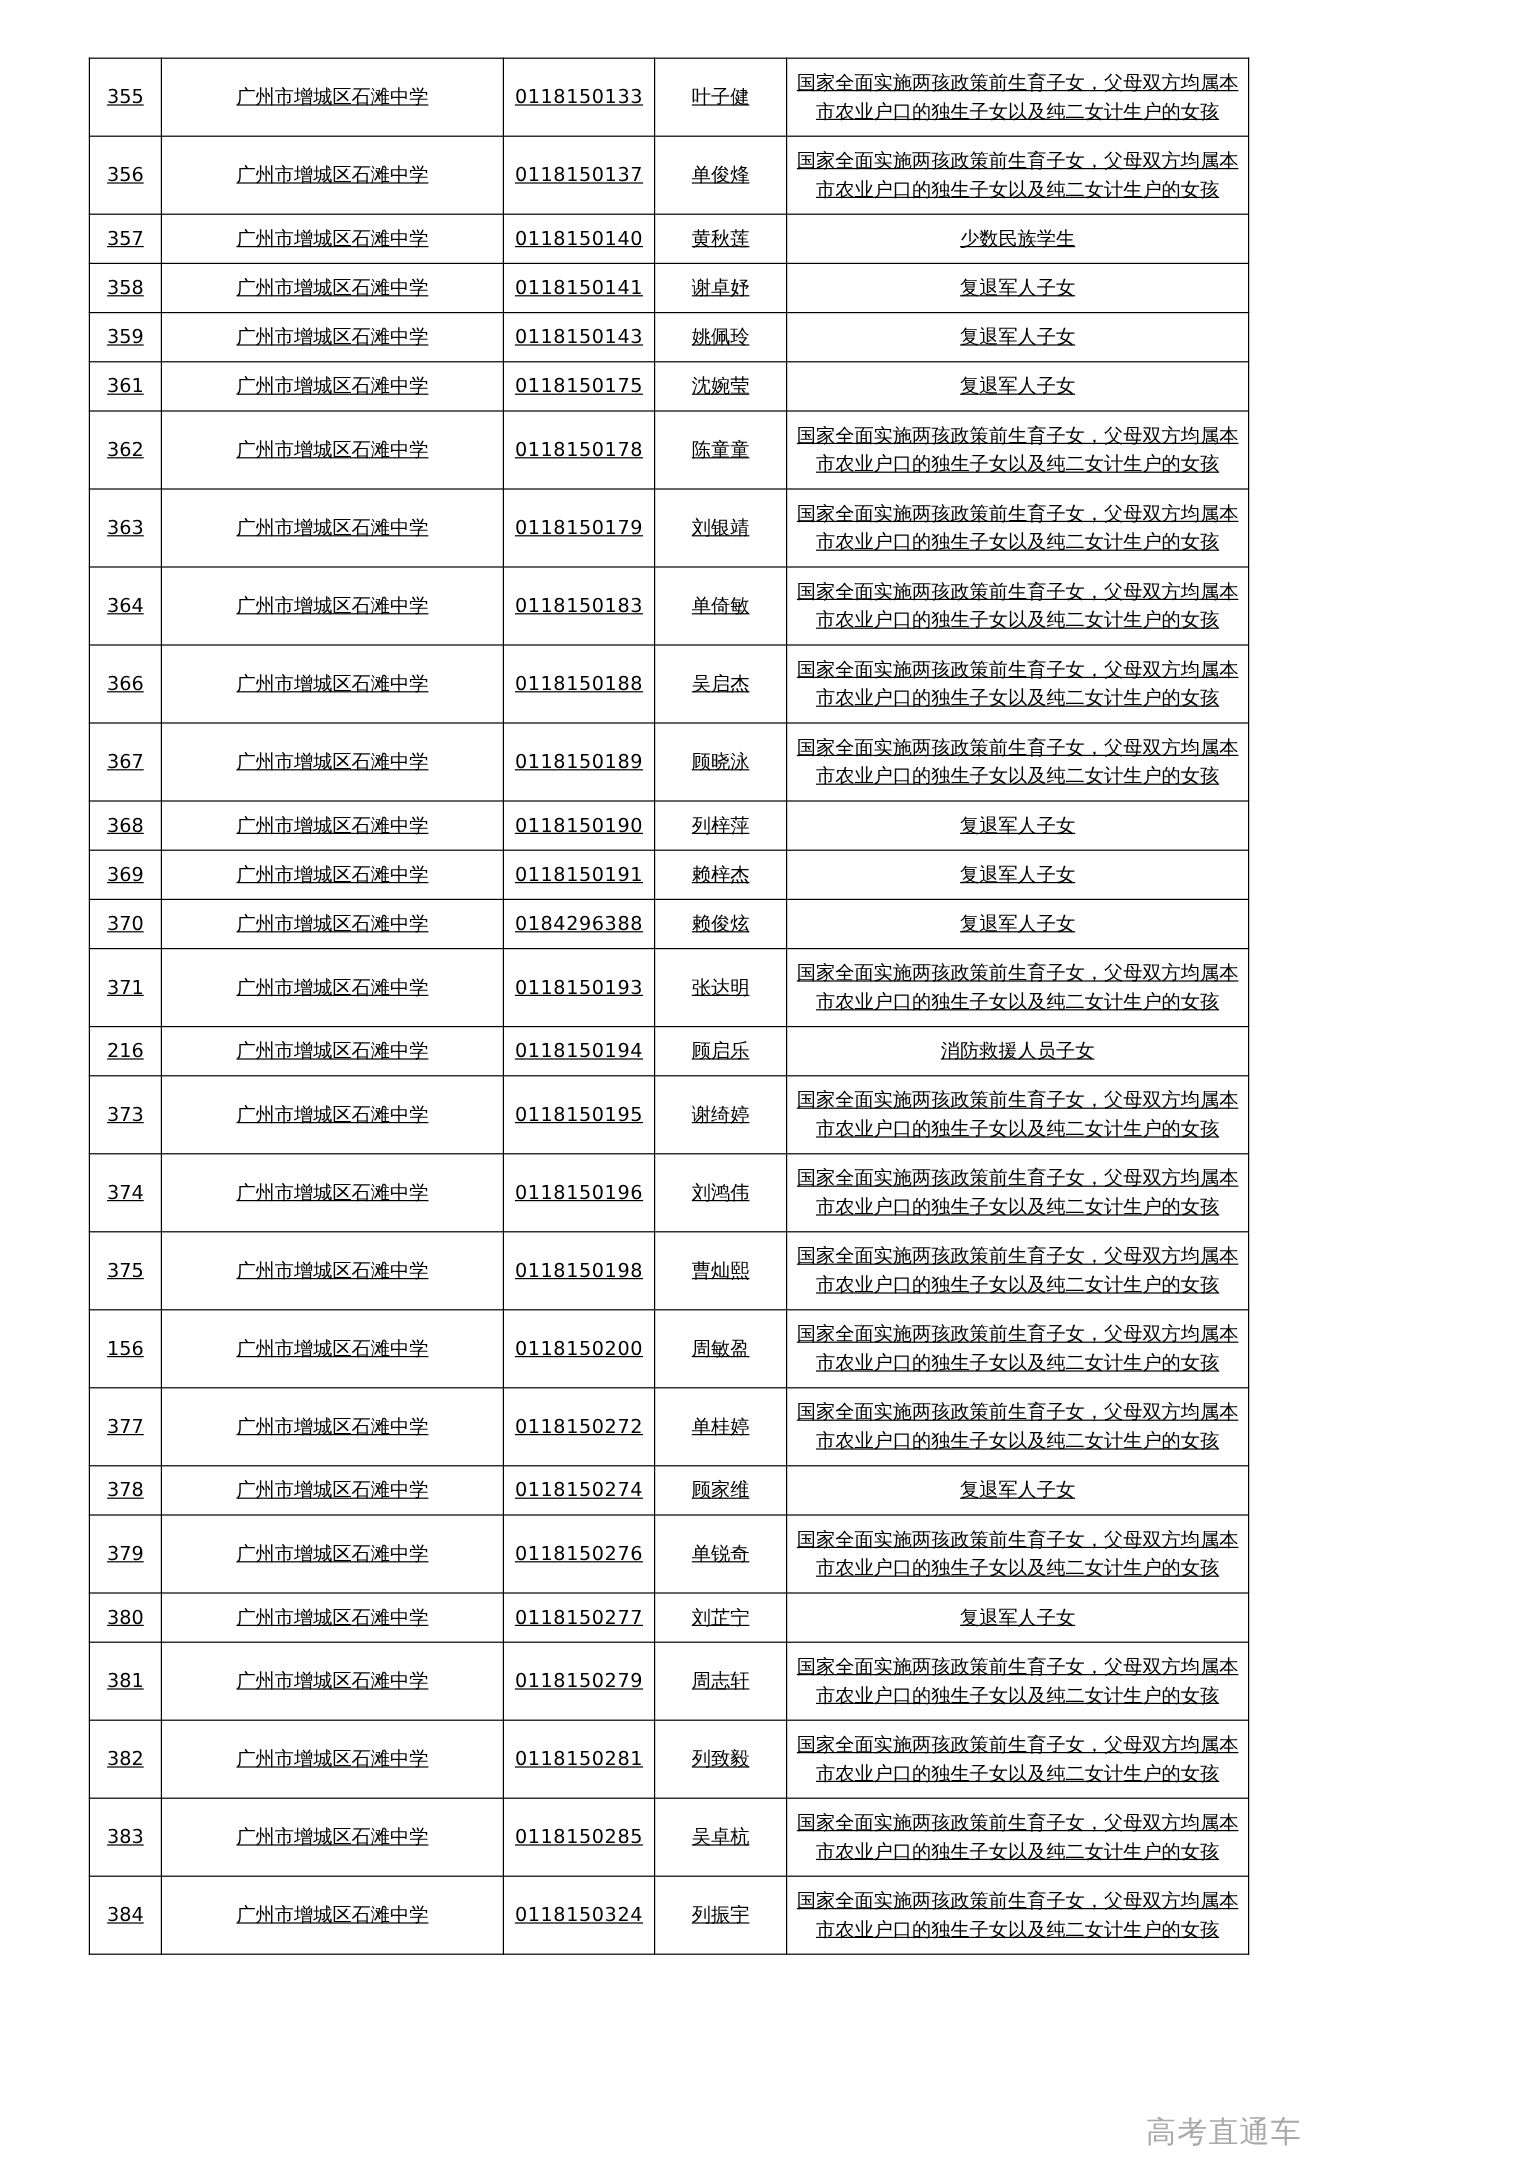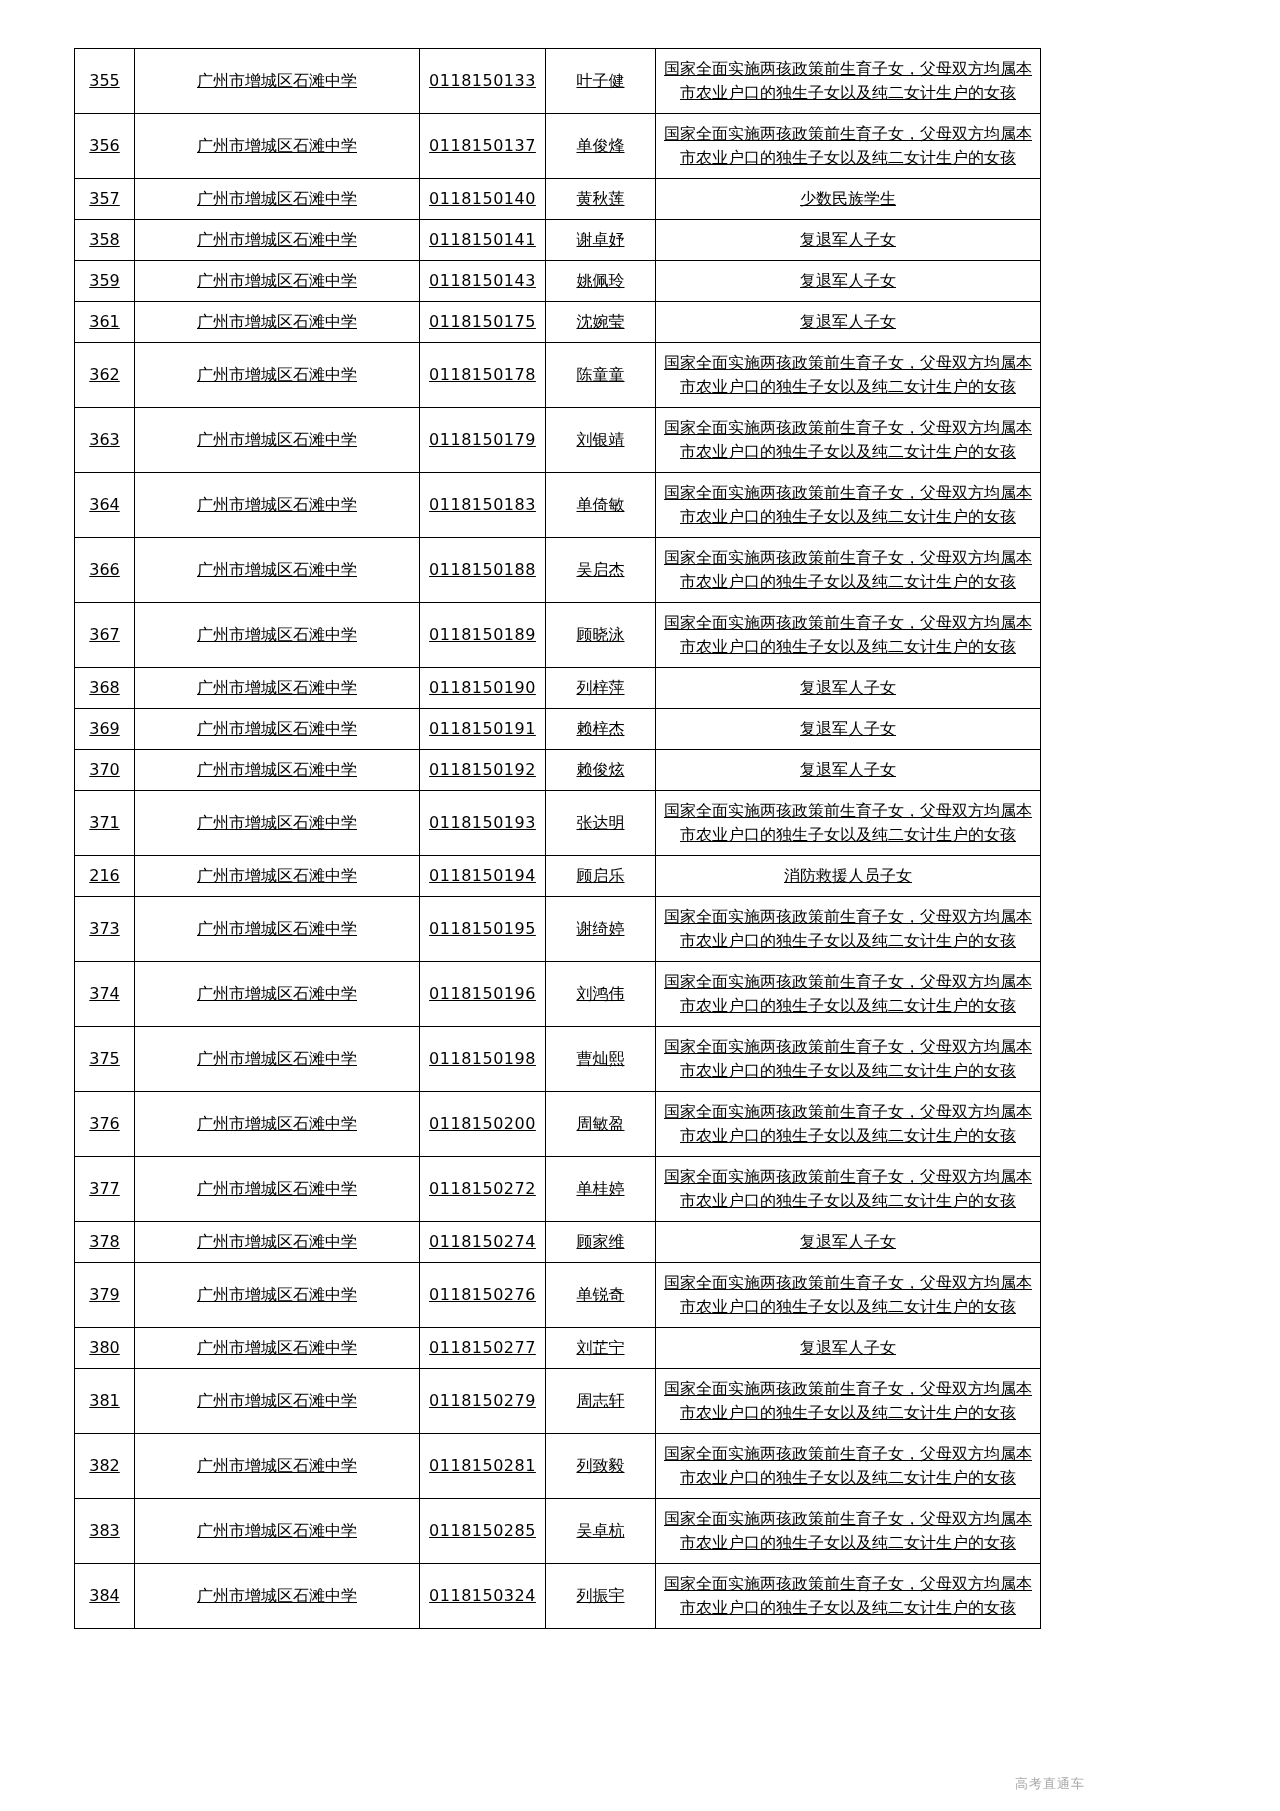--- a/index.html
+++ b/index.html
@@ -45,21 +45,21 @@
     padding: 8px 16px;
     font-size: 16px;
   }
   td.cell-exam-number {
     letter-spacing: 0.5px;
   }
   .watermark {
     position: absolute;
     right: 195px;
     bottom: 18px;
-    font-size: 13px;
+    font-size: 25px;
     letter-spacing: 1px;
     color: #a9a9a9;
     font-family: Liberation Serif, serif;
   }
 </style>
 </head>
 <body>
 
 <div class="sheet">
   <table class="roster">
@@ -158,21 +158,21 @@
         <tr>
           <td class="cell-number">369</td>
           <td class="cell-school">广州市增城区石滩中学</td>
           <td class="cell-exam-number">0118150191</td>
           <td class="cell-name">赖梓杰</td>
           <td class="cell-category">复退军人子女</td>
         </tr>
         <tr>
           <td class="cell-number">370</td>
           <td class="cell-school">广州市增城区石滩中学</td>
-          <td class="cell-exam-number">0118150192</td>
+          <td class="cell-exam-number">0184296388</td>
           <td class="cell-name">赖俊炫</td>
           <td class="cell-category">复退军人子女</td>
         </tr>
         <tr>
           <td class="cell-number">371</td>
           <td class="cell-school">广州市增城区石滩中学</td>
           <td class="cell-exam-number">0118150193</td>
           <td class="cell-name">张达明</td>
           <td class="cell-category">国家全面实施两孩政策前生育子女，父母双方均属本市农业户口的独生子女以及纯二女计生户的女孩</td>
         </tr>
@@ -198,21 +198,21 @@
           <td class="cell-category">国家全面实施两孩政策前生育子女，父母双方均属本市农业户口的独生子女以及纯二女计生户的女孩</td>
         </tr>
         <tr>
           <td class="cell-number">375</td>
           <td class="cell-school">广州市增城区石滩中学</td>
           <td class="cell-exam-number">0118150198</td>
           <td class="cell-name">曹灿熙</td>
           <td class="cell-category">国家全面实施两孩政策前生育子女，父母双方均属本市农业户口的独生子女以及纯二女计生户的女孩</td>
         </tr>
         <tr>
-          <td class="cell-number">376</td>
+          <td class="cell-number">156</td>
           <td class="cell-school">广州市增城区石滩中学</td>
           <td class="cell-exam-number">0118150200</td>
           <td class="cell-name">周敏盈</td>
           <td class="cell-category">国家全面实施两孩政策前生育子女，父母双方均属本市农业户口的独生子女以及纯二女计生户的女孩</td>
         </tr>
         <tr>
           <td class="cell-number">377</td>
           <td class="cell-school">广州市增城区石滩中学</td>
           <td class="cell-exam-number">0118150272</td>
           <td class="cell-name">单桂婷</td>

